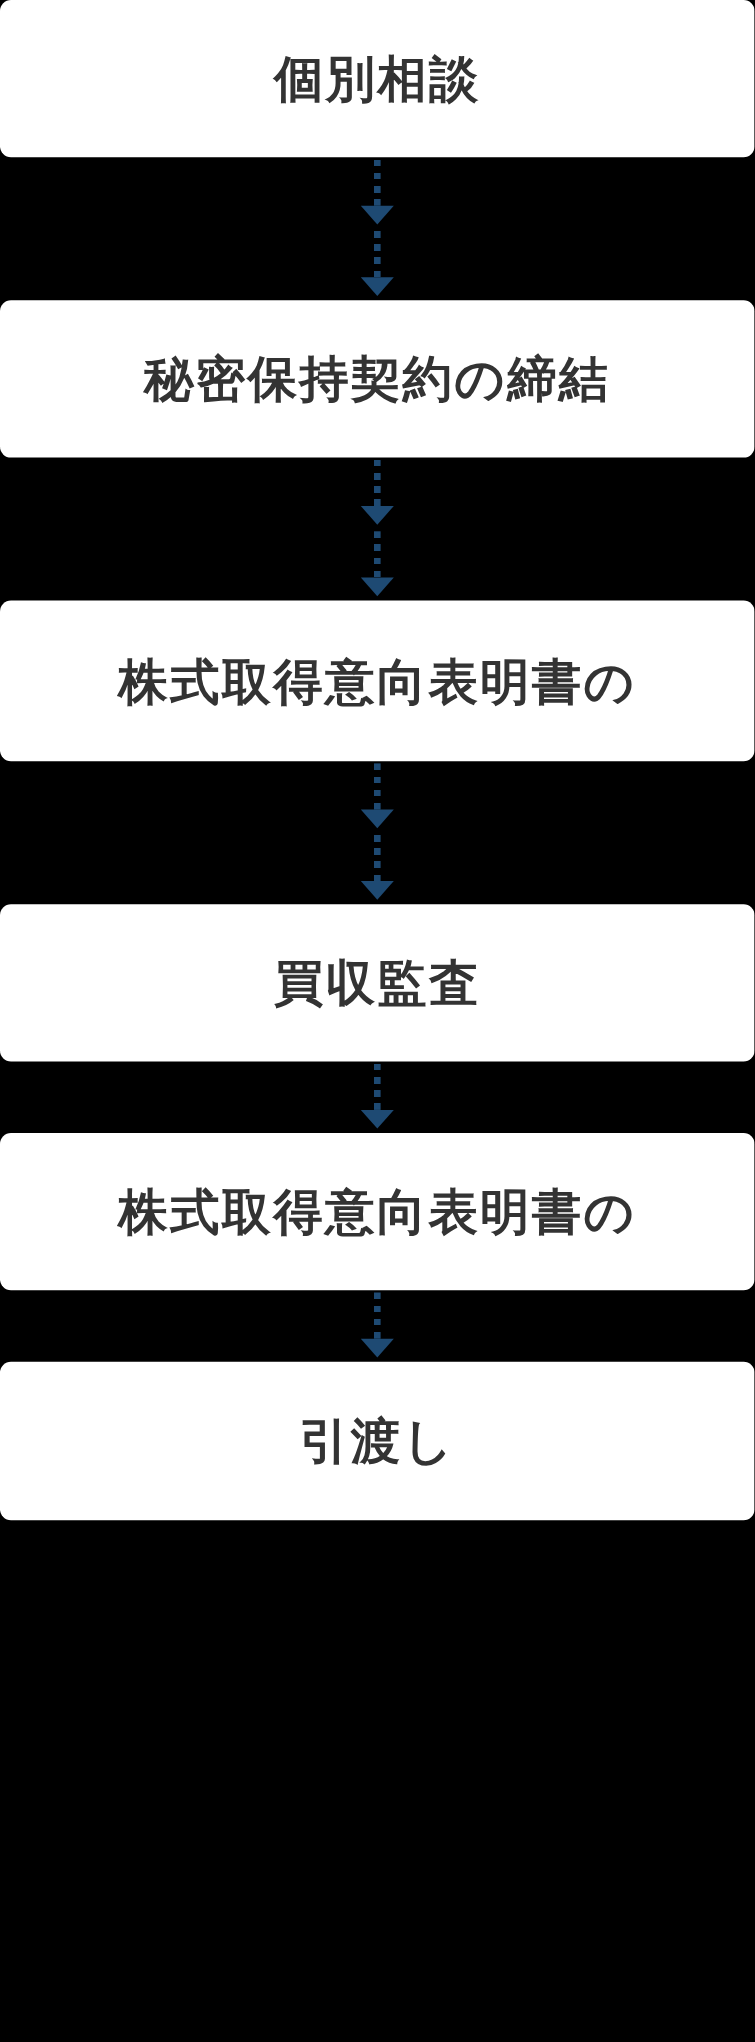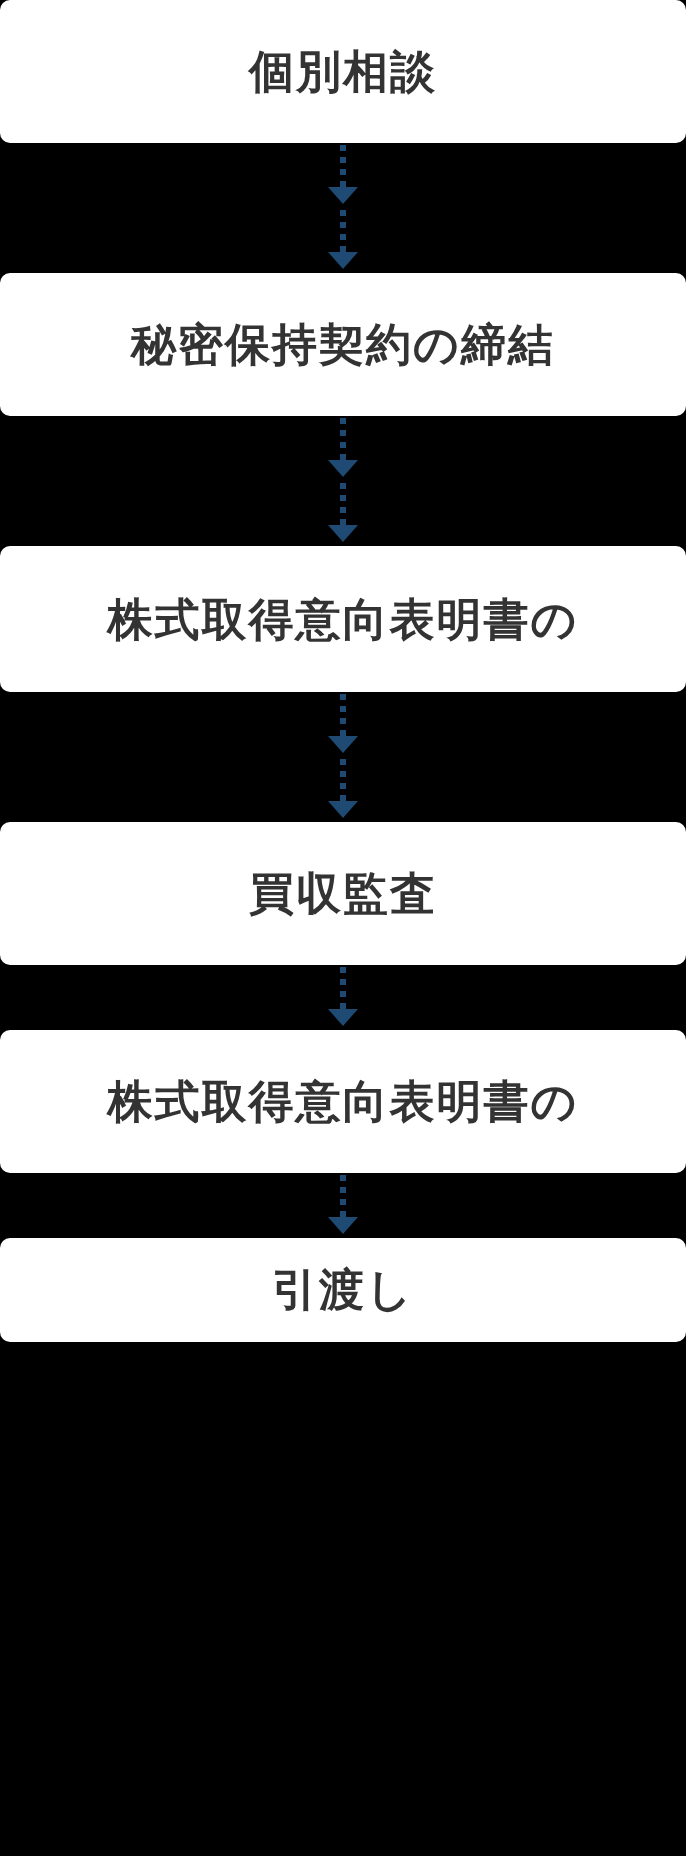--- a/index.html
+++ b/index.html
@@ -24,21 +24,21 @@
   .step{
     height:143px;
     background:var(--box);
     border-radius:10px;
     display:flex;
     align-items:center;
     justify-content:center;
     flex:0 0 auto;
   }
   .step.tall{height:146px;}
-  .step.last{height:104px;}
+  .step.last{height:144px;}
   .step .label{
     font-weight:700;
     font-size:45px;
     letter-spacing:2px;
     color:var(--text);
     text-align:center;
   }
   .step.tall .label span{
     display:block;
     line-height:65px;

